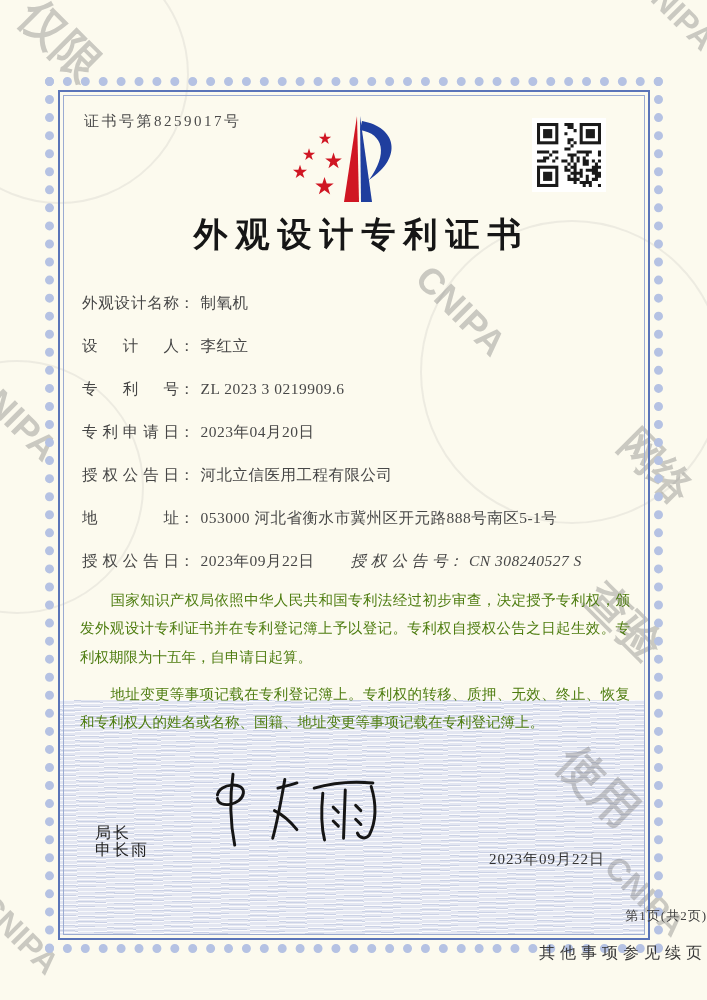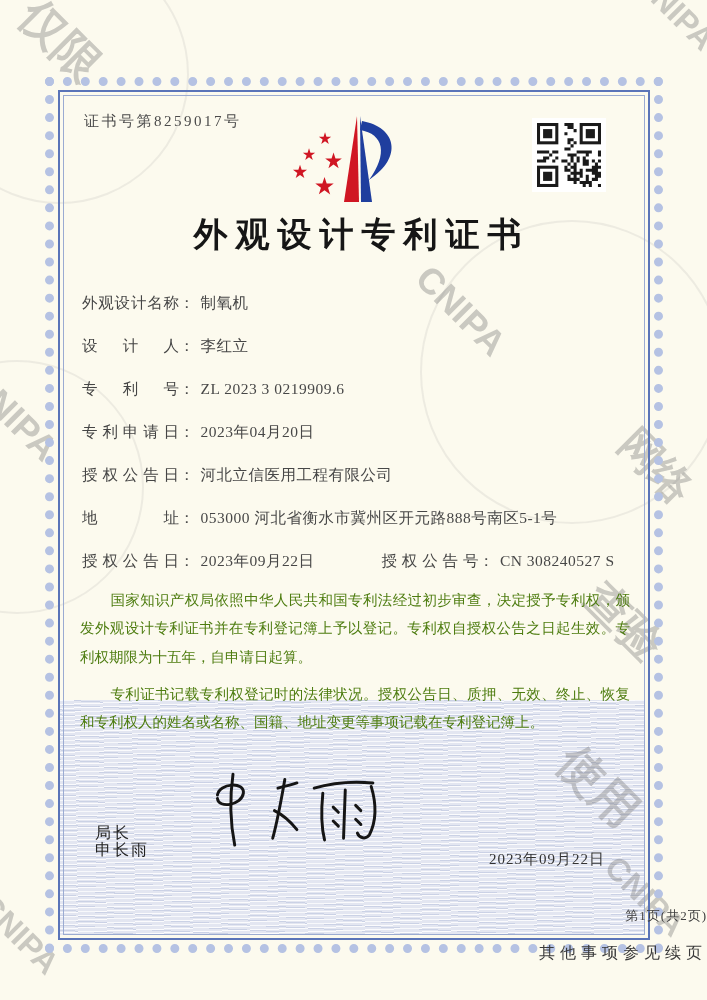--- a/index.html
+++ b/index.html
@@ -61,21 +61,21 @@
     display:flex; flex-direction:column; gap:17px;
     font-size:15.5px; color:#4c4c4c;
   }
   .frow{line-height:26px; white-space:nowrap;}
   .flabel{
     display:inline-block; width:97px; text-align:justify; text-align-last:justify;
     color:#454545;
   }
   .fcolon{display:inline-block; margin-right:6px;}
   .fvalue{letter-spacing:0.5px; color:#474747;text-align:right;}
-  .pair2{margin-left:63px;}
+  .pair2{margin-left:32px;font-style:italic;}
   .paras{
     position:absolute; left:80px; top:586px; width:550px;
     font-size:14.5px; line-height:1.95; color:#4d7c0f; text-align:justify;
   }
   .paras p{margin:0; text-indent:2.1em;}
   .paras p + p{margin-top:9px;}
   .sig-title,.sig-name{
     position:absolute; left:95px; font-family:"Liberation Sans","DejaVu Sans",sans-serif;
     font-size:16px; color:#222; letter-spacing:2px;
   }
@@ -172,21 +172,21 @@
         <span class="flabel">地址</span><span class="fcolon">：</span><span class="fvalue">053000 河北省衡水市冀州区开元路888号南区5-1号</span>
       </div>
       <div class="frow">
         <span><span class="flabel">授权公告日</span><span class="fcolon">：</span><span class="fvalue">2023年09月22日</span></span>
         <span class="pair2"><span class="flabel">授权公告号</span><span class="fcolon">：</span><span class="fvalue">CN 308240527 S</span></span>
       </div>
     </div>
 
     <div class="paras">
       <p>国家知识产权局依照中华人民共和国专利法经过初步审查，决定授予专利权，颁发外观设计专利证书并在专利登记簿上予以登记。专利权自授权公告之日起生效。专利权期限为十五年，自申请日起算。</p>
-      <p>专利证书记载专利权登记时的法律状况。授权公告日、质押、无效、终止、恢复和专利权人的姓名或名称、国籍、地址变更等事项记载在专利登记簿上。</p>
+      <p>地址变更等事项记载在专利登记簿上。专利权的转移、质押、无效、终止、恢复和专利权人的姓名或名称、国籍、地址变更等事项记载在专利登记簿上。</p>
     </div>
 
     <div class="sig-title">局长</div>
     <div class="sig-name">申长雨</div>
     <div class="sig-script">
       <svg viewBox="0 0 220 90" width="190" height="80">
         <g fill="none" stroke="#151515" stroke-width="3.4" stroke-linecap="round">
           <path d="M44,6 C40,34 40,58 46,88"></path>
           <path d="M26,30 C28,16 58,14 56,28 C54,42 27,46 26,34"></path>
           <path d="M96,22 C104,20 112,18 118,16"></path>

